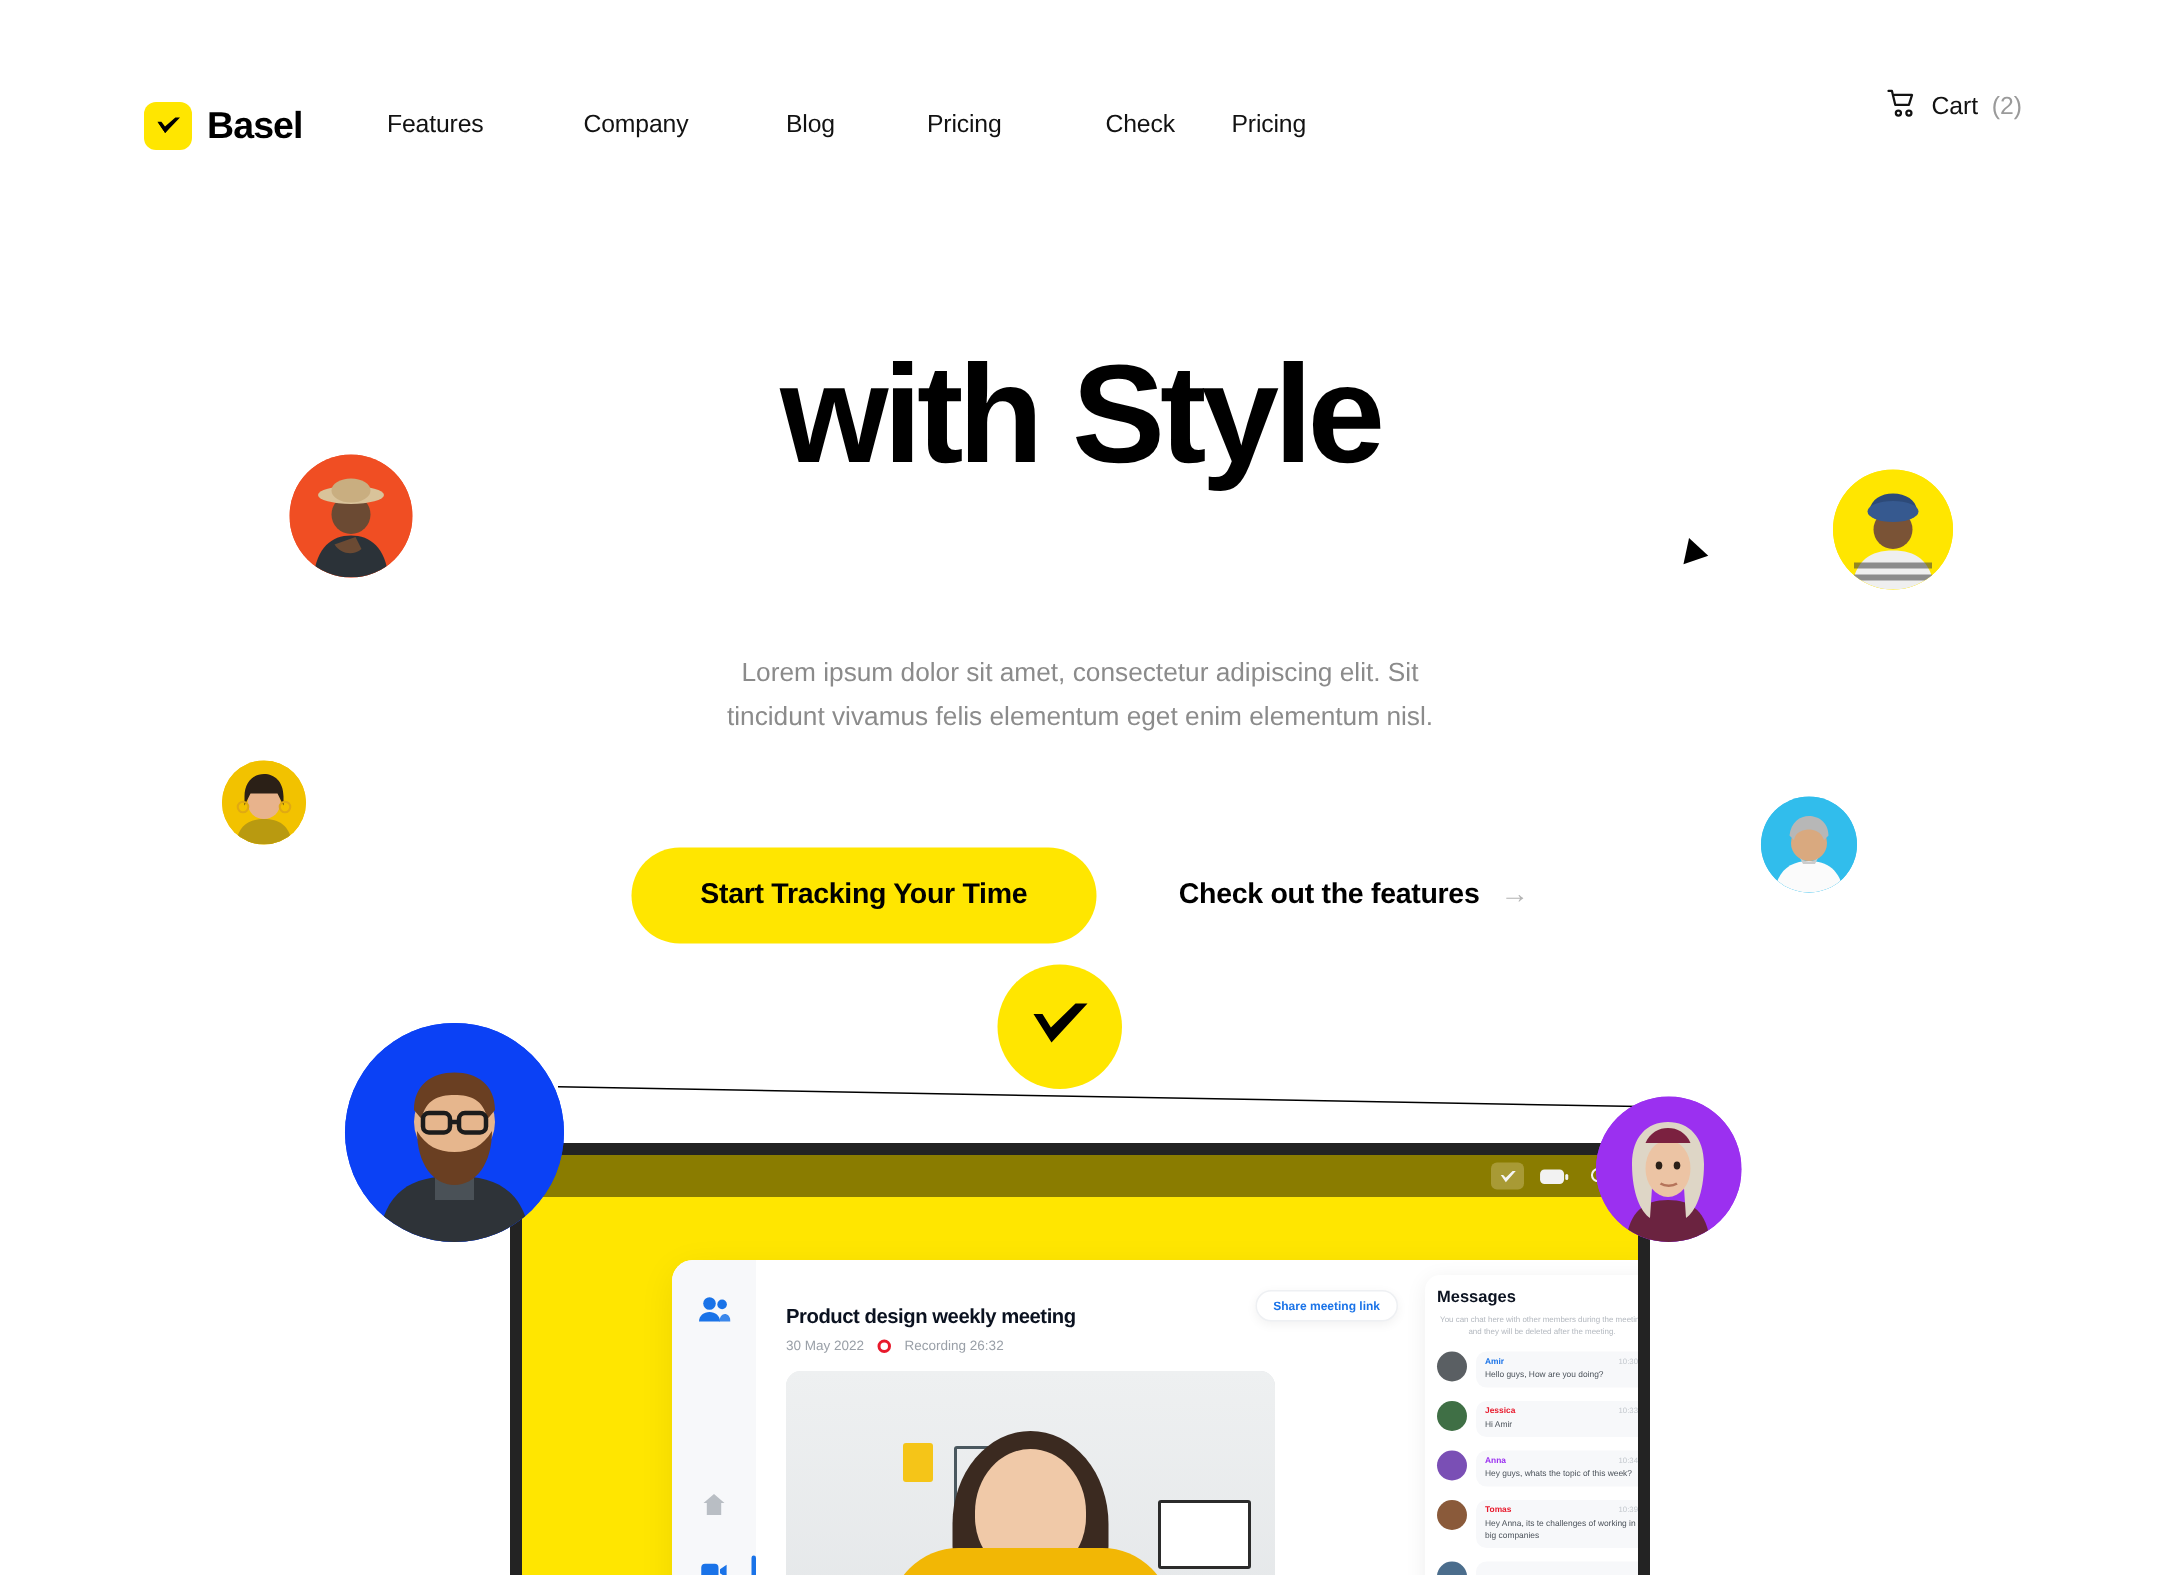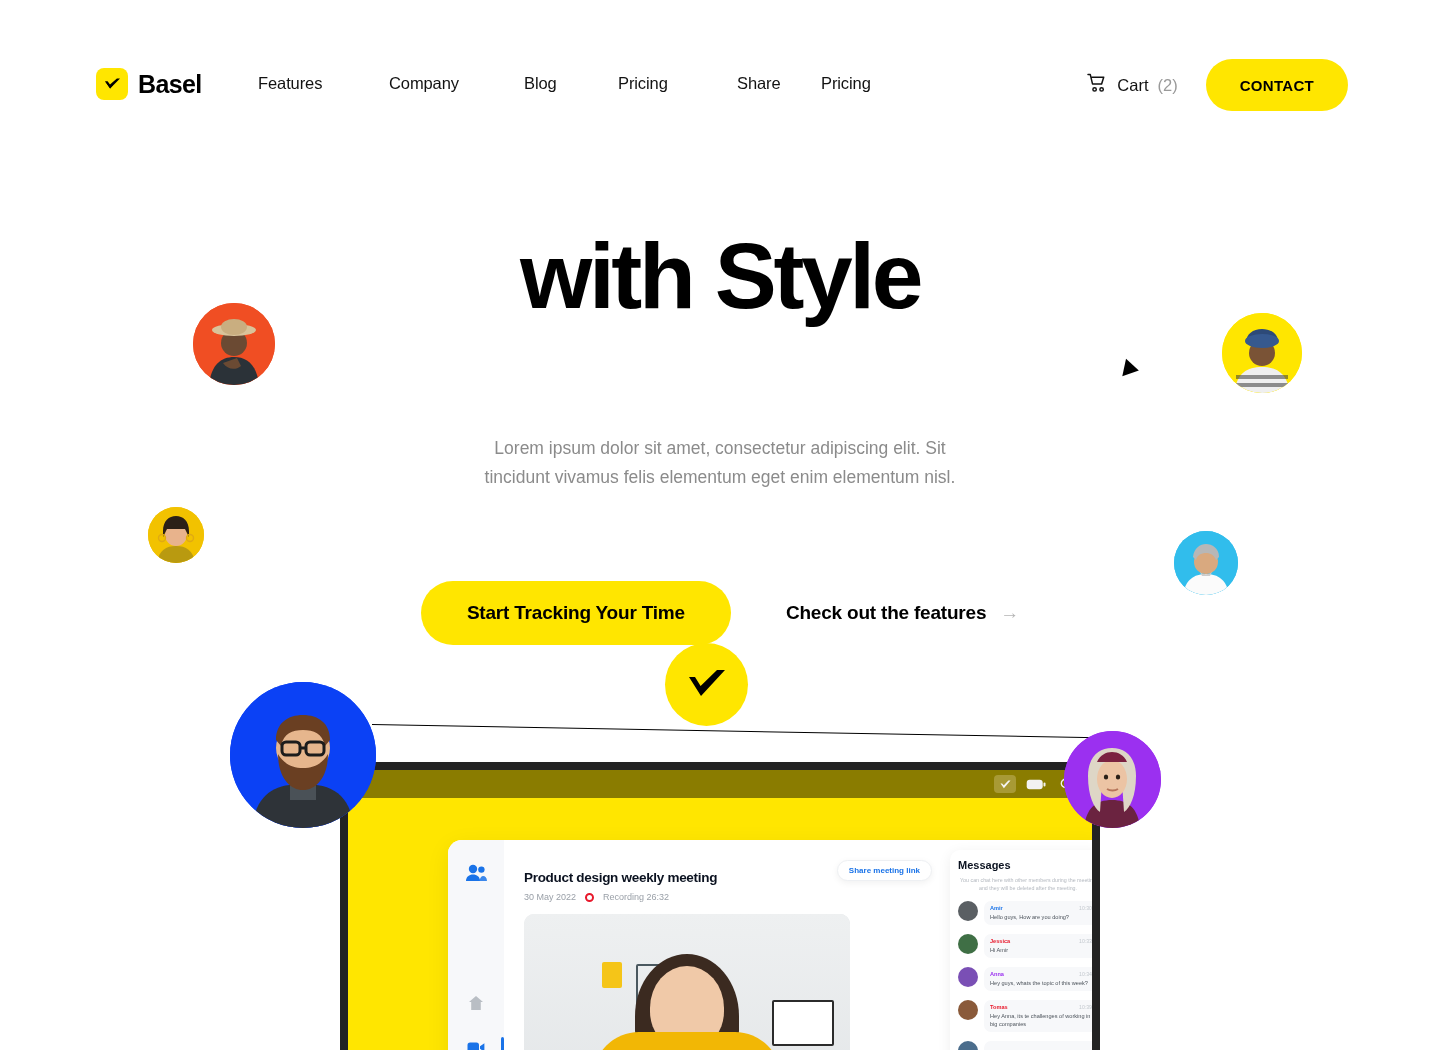--- a/index.html
+++ b/index.html
@@ -75,21 +75,21 @@
     font-stretch: condensed;
   }
   .hero-title .l2 { display: block; }
   .hero-sub {
     position: absolute; top: 434px; left: 0; width: 1440px;
     text-align: center;
     font-size: 17.5px; line-height: 29px;
     color: #8b8b8b; font-weight: 400;
   }
   .hero-cta {
-    position: absolute; top: 581px; left: 0; width: 1440px;
+    position: absolute; top: 565px; left: 0; width: 1440px;
     display: flex; align-items: center; justify-content: center;
     gap: 55px;
   }
   .btn-primary {
     background: #FFE600; color: #000; border: none;
     border-radius: 40px; height: 64px; padding: 0 46px;
     font-family: "Liberation Sans", sans-serif;
     font-size: 19px; font-weight: 700; letter-spacing: -0.2px;
     cursor: pointer;
   }
@@ -258,37 +258,36 @@
         </svg>
     </span>
     <span class="brand-name">Basel</span>
   </div>
 
   <nav class="nav">
     <span class="nav-item">Features</span>
     <span class="nav-item">Company</span>
     <span class="nav-item">Blog</span>
     <span class="nav-item">Pricing</span>
-    <span class="nav-item">Share</span>
+    <span class="nav-item">Check</span>
     <span class="nav-item">Pricing</span>
   </nav>
 
   <div class="header-right">
     <div class="cart">
       <span>
         <svg width="21" height="20" viewBox="0 0 21 20" fill="none" stroke="#121212" stroke-width="1.5" stroke-linecap="round" stroke-linejoin="round">
           <path d="M1 1.6h2.3l2.2 9.3h9.1l2.1-6.6H5"></path>
           <circle cx="7.6" cy="16.4" r="1.7"></circle>
           <circle cx="14.6" cy="16.4" r="1.7"></circle>
         </svg>
       </span>
       <span class="cart-label">Cart</span>
       <span class="cart-count">(2)</span>
     </div>
-    <button class="contact-btn">CONTACT</button>
   </div>
 </header>
 
 <section class="hero">
 
   <h1 class="hero-title">
     <span class="l2">with Style</span>
   </h1>
 
   <p class="hero-sub">

